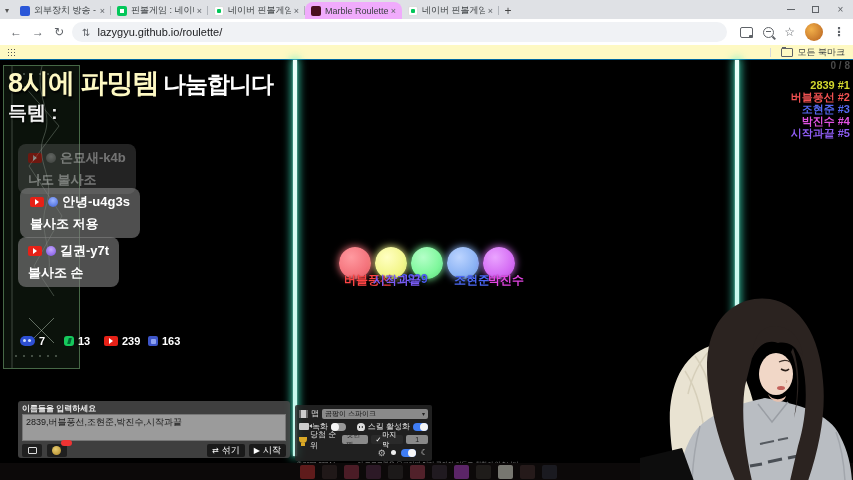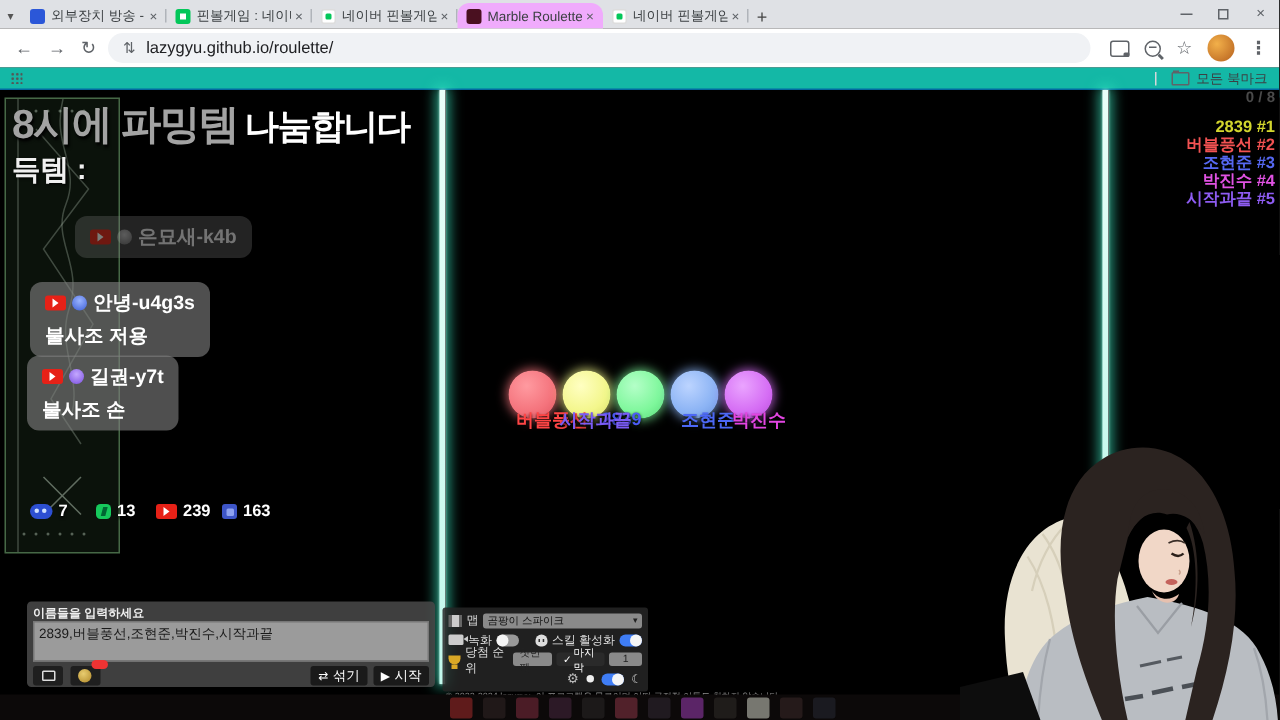--- a/index.html
+++ b/index.html
@@ -36,48 +36,48 @@
   .rt-icons{position:absolute;right:8px;top:19px;height:26px;display:flex;align-items:center;gap:10px;}
   .ic-cast{width:11px;height:9px;border:1px solid #5f6368;border-radius:2px;position:relative;}
   .ic-cast::after{content:"";position:absolute;right:-1px;bottom:-1px;width:4px;height:3px;background:#5f6368;border-radius:1px;}
   .ic-zoomout{width:9px;height:9px;border:1.5px solid #5f6368;border-radius:50%;position:relative;}
   .ic-zoomout::before{content:"";position:absolute;left:1.5px;top:3.5px;width:5px;height:1px;background:#5f6368;}
   .ic-zoomout::after{content:"";position:absolute;right:-3px;bottom:-2px;width:4px;height:1.5px;background:#5f6368;transform:rotate(45deg);}
   .staric{color:#5f6368;font-size:12px;}
   .avatar{width:18px;height:18px;border-radius:50%;background:radial-gradient(circle at 35% 35%,#f2b04a,#b55f1d);}
   .menuic{color:#5f6368;font-size:12px;font-weight:bold;}
 
-  .bookbar{position:absolute;top:45px;left:0;right:0;height:14px;background:#14b8a6;border-bottom:6px solid #0369a1;}
+  .bookbar{position:absolute;top:45px;left:0;right:0;height:14px;background:#fef9c3;border-bottom:6px solid #0369a1;}
   .gridicon{position:absolute;left:7px;top:3px;width:8px;height:8px;
             background-image:radial-gradient(#555 38%,transparent 42%);background-size:3px 3px;}
   .allbm{position:absolute;right:8px;top:1px;display:flex;align-items:center;font-size:9px;color:#3c4043;gap:4px;}
   .bmdiv{width:1px;height:9px;background:#d5d7da;margin-right:6px;}
   .folderico{width:10px;height:7px;border:1px solid #5f6368;border-radius:1px;position:relative;}
   .folderico::before{content:"";position:absolute;left:0;top:-2px;width:4px;height:1px;background:#5f6368;}
 
   
   .page{position:absolute;top:60px;left:0;right:0;bottom:0;background:#000;}
 
   .minimap{position:absolute;left:3px;top:5px;width:75px;height:302px;background:rgba(70,110,70,0.16);
            border:1px solid rgba(120,175,120,0.55);}
   .tline{position:absolute;top:0;width:4px;background:linear-gradient(180deg,#eafff9,#c2f8ec);
          box-shadow:0 0 9px 2px rgba(60,240,200,0.75),0 0 2px rgba(255,255,255,0.9);}
   .tline.left{left:293px;height:396px;}
   .tline.right{left:735px;height:290px;}
 
   .headline{position:absolute;left:8px;top:5px;white-space:nowrap;font-weight:800;text-shadow:1px 2px 2px #000;}
-  .headline .hl{color:#a3a3a3;font-size:27px;letter-spacing:-1px;}
+  .headline .hl{color:#fef9c3;font-size:27px;letter-spacing:-1px;}
   .headline .rest{color:#fff;font-size:23px;letter-spacing:-1px;}
   .sub{position:absolute;left:8px;top:40px;font-size:19px;font-weight:800;color:#f0f0f0;text-shadow:1px 1px 2px #000;}
 
   .chat{position:absolute;left:18px;background:rgba(128,128,128,0.62);border-radius:8px;
         padding:5px 10px;color:#fff;font-weight:bold;font-size:13px;white-space:nowrap;}
   .chat .nm{display:flex;align-items:center;gap:4px;}
   .chat .msg{margin-top:4px;}
-  .chat.c0{top:84px;opacity:.45;margin-left:32px;}
+  .chat.c0{top:84px;opacity:.45;}
   .chat.c1{top:128px;left:20px;}
   .chat.c2{top:177px;}
   .chat.c3{top:226px;}
   .yt{width:14px;height:10px;background:#e62117;border-radius:2px;position:relative;flex:none;}
   .yt::after{content:"";position:absolute;left:5px;top:2px;border-left:4px solid #fff;
              border-top:3px solid transparent;border-bottom:3px solid transparent;}
   .av{width:10px;height:10px;border-radius:50%;flex:none;}
   .av.a0{background:radial-gradient(circle at 50% 35%,#ccc,#777);}
   .av.a1{background:radial-gradient(circle at 50% 35%,#9ab4ff,#3d5fd6);}
   .av.a2{background:radial-gradient(circle at 50% 35%,#c4a8ff,#7a4fe0);}
@@ -279,20 +279,21 @@
       <span class="rest"> 나눔합니다</span>
     </div>
     <div class="sub">득템 :</div>
 
     <div class="chat c0">
       <div class="nm">
         <span class="yt"></span>
         <span class="av a0"></span>
         <span>은묘새-k4b</span>
       </div>
+      <div class="msg">나도 불사조</div>
     </div>
     <div class="chat c1">
       <div class="nm">
         <span class="yt"></span>
         <span class="av a1"></span>
         <span>안녕-u4g3s</span>
       </div>
       <div class="msg">불사조 저용</div>
     </div>
     <div class="chat c2">

